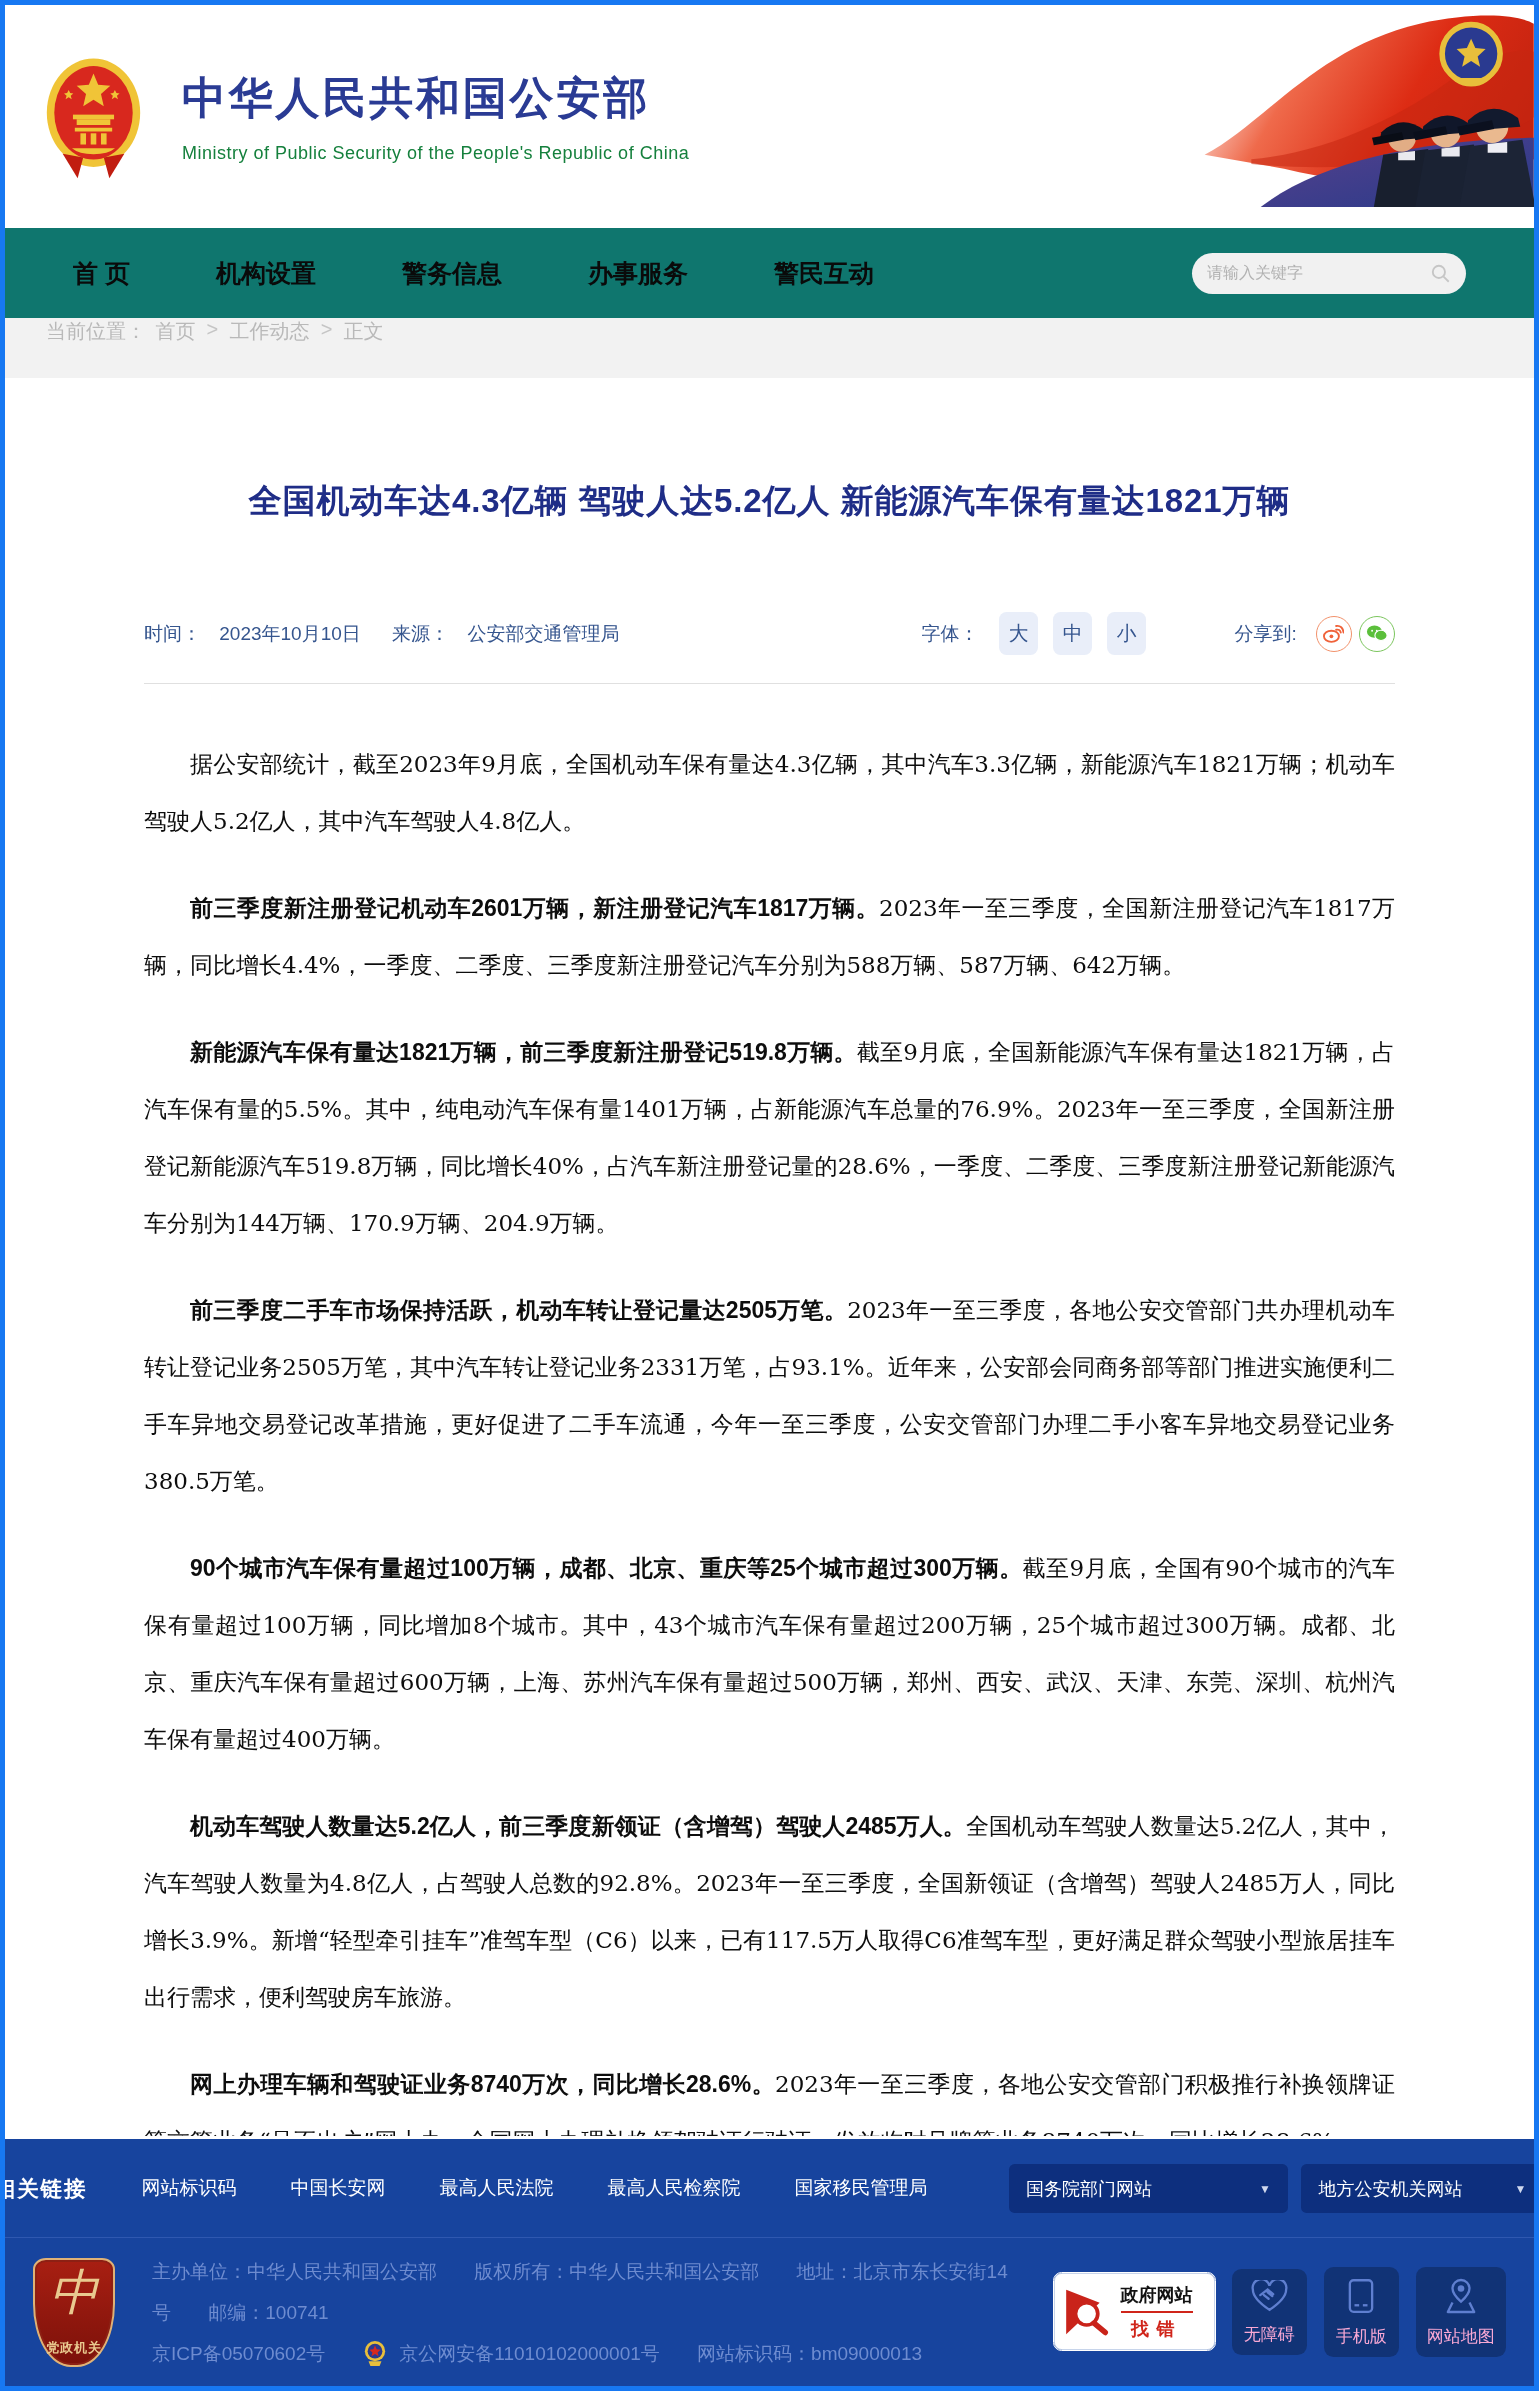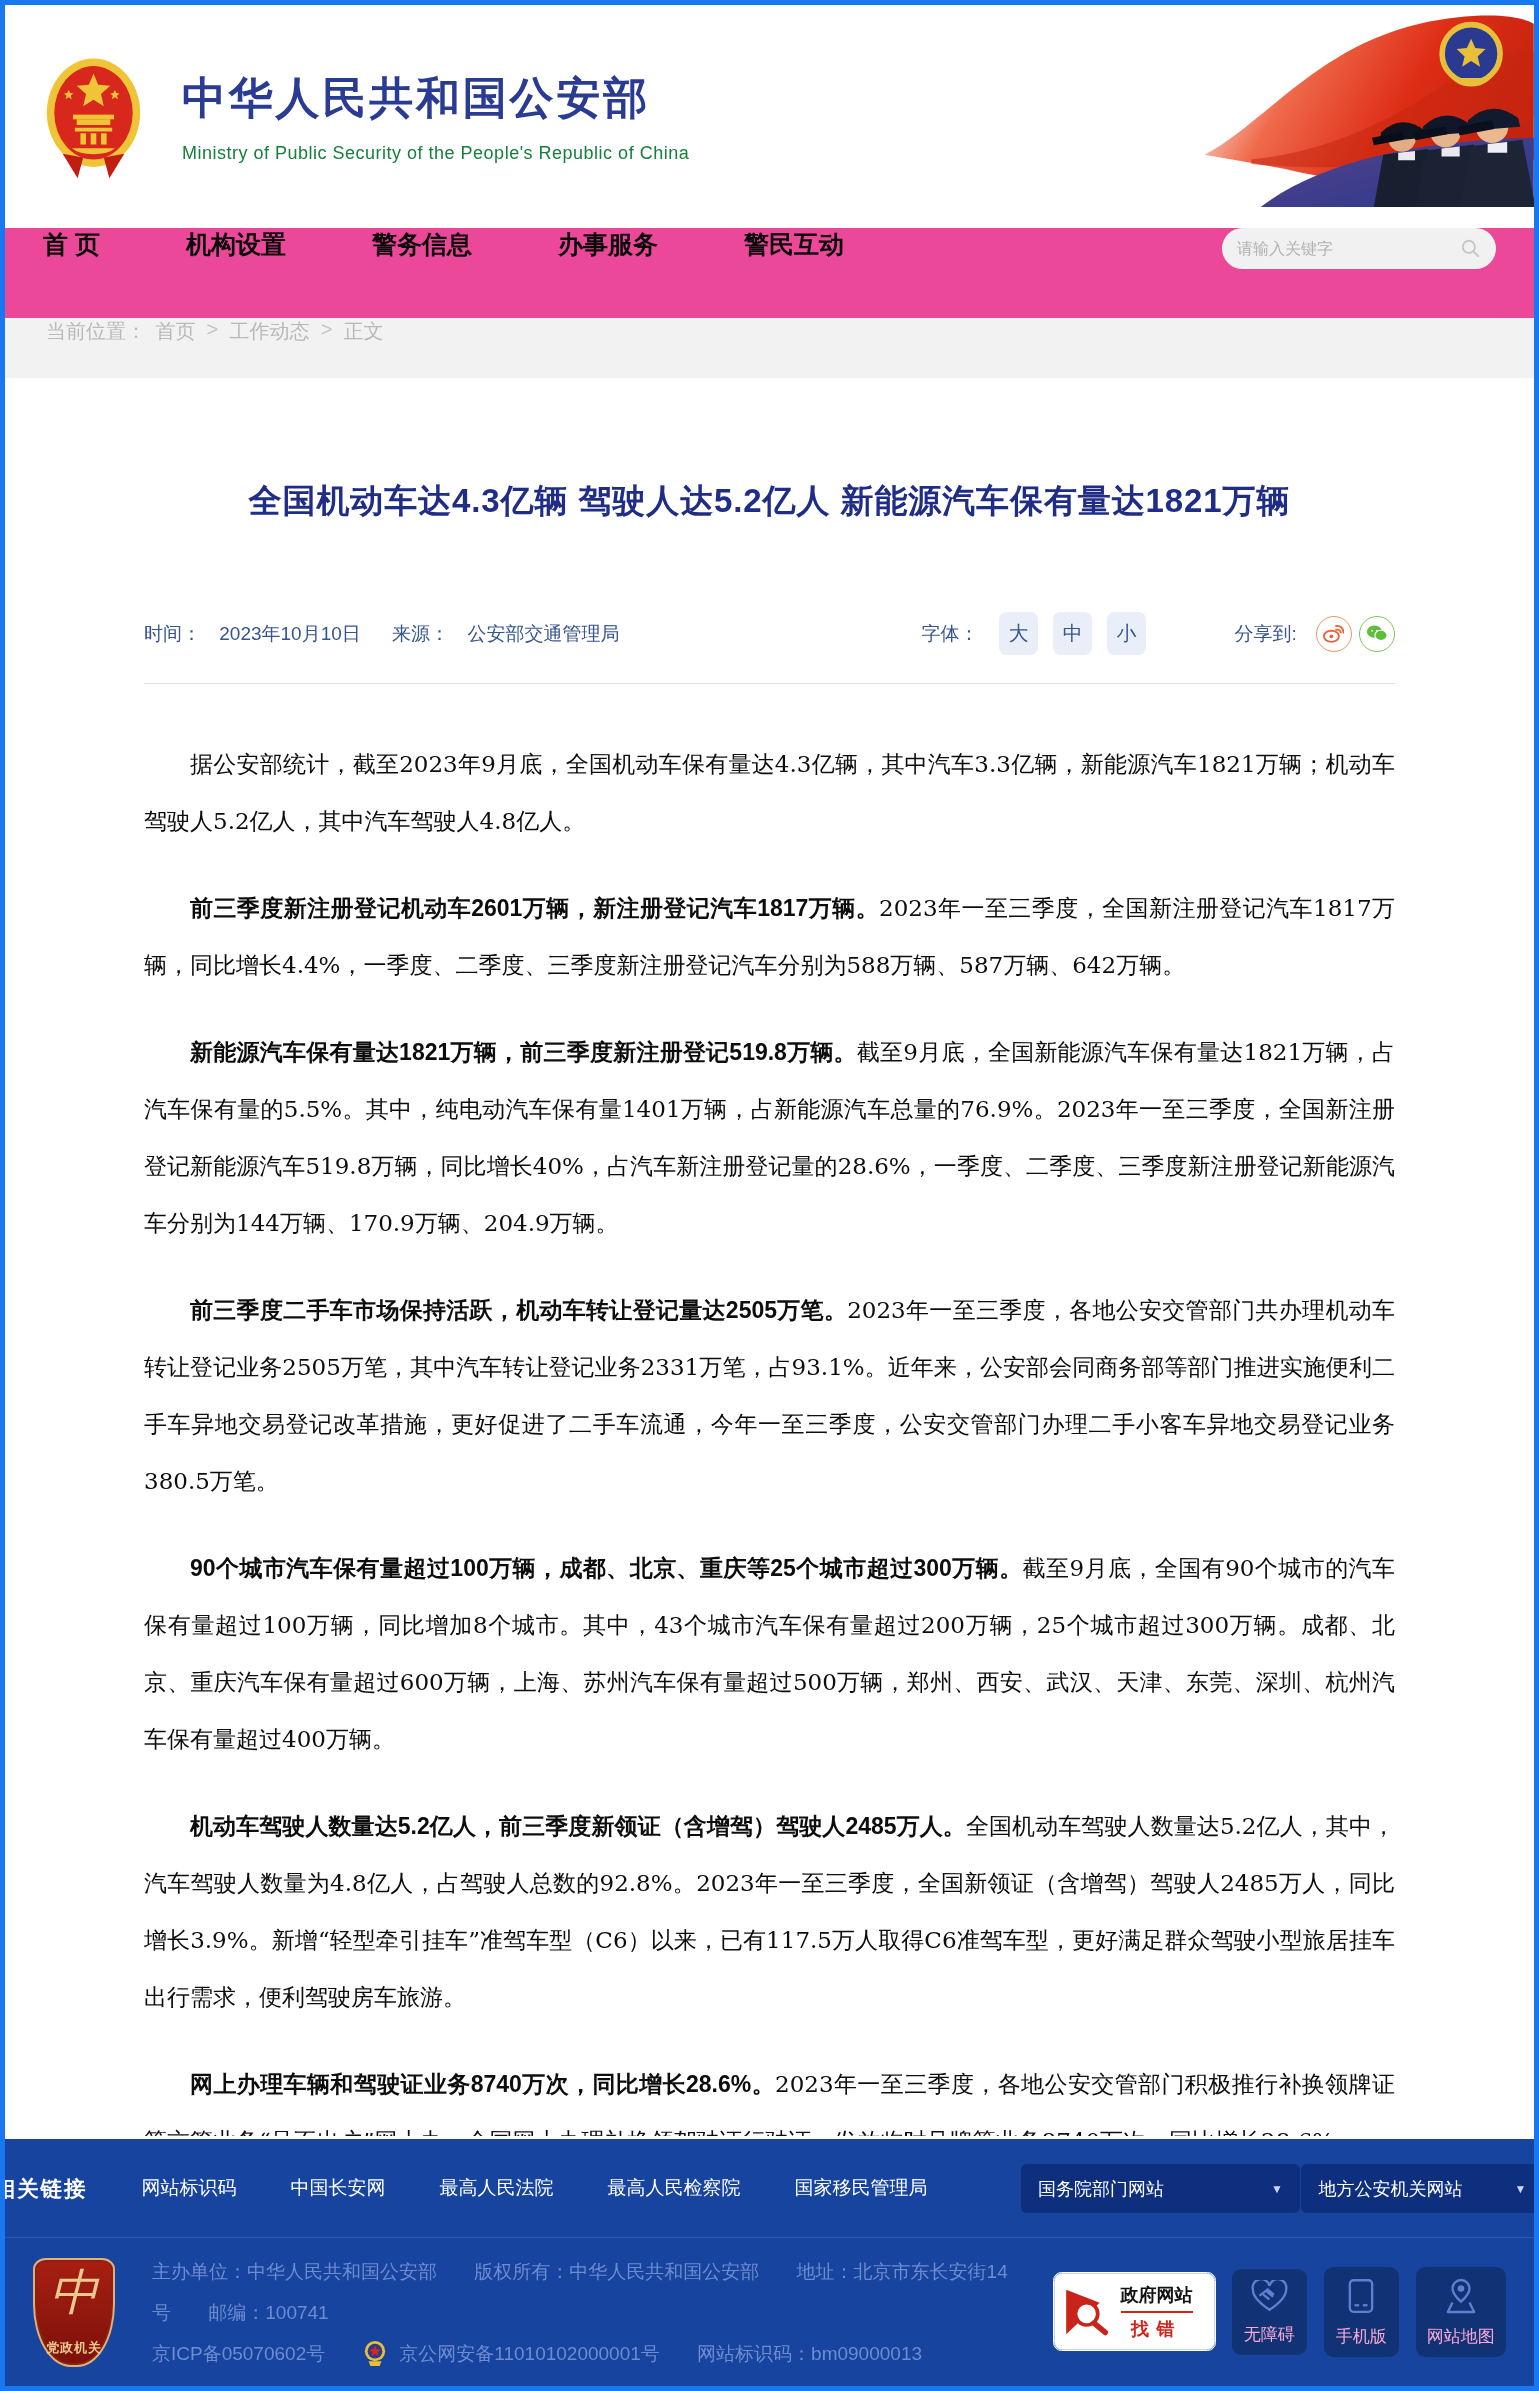--- a/index.html
+++ b/index.html
@@ -9,21 +9,21 @@
 
   
   .site-header { height:223px; position:relative; display:flex; align-items:center; padding-left:39px; background:#fff; }
   .logo-emblem { width:99px; height:127px; flex:0 0 auto; margin-right:39px; }
   .site-titles { position:relative; z-index:2; }
   .site-title { font-size:44px; font-weight:bold; color:#2a3b94; letter-spacing:2.8px; }
   .site-sub { font-size:18px; color:#15803d; margin-top:15px; letter-spacing:0.5px; }
   .header-banner { position:absolute; right:0; top:0; width:339px; height:202px; }
 
   
-  .main-nav { height:90px; display:flex; padding:0 38px; background:#ec4899; }
+  .main-nav { height:90px; display:flex; align-items:center; padding:0 68px; background:#0f766e; }
   .nav-item { font-size:25px; font-weight:bold; color:#0a0a0a; text-decoration:none; margin-right:86px; cursor:pointer; }
   .nav-search { margin-left:auto; width:274px; height:41px; background:#f1f1f1; border-radius:20.6px; display:flex; align-items:center; padding:0 15px; }
   .nav-search input { flex:1; border:none; outline:none; background:transparent; font-size:16px; color:#666; font-family:"Liberation Sans",sans-serif; }
   .nav-search input::placeholder { color:#b2b2b2; }
   .search-glyph { flex:0 0 auto; }
 
   
   .breadcrumb { height:60px; background:#f2f2f2; display:flex; align-items:flex-start; padding:0 41px; font-size:20px; color:#b9b9b9; }
   .breadcrumb a { color:#b9b9b9; text-decoration:none; cursor:pointer; }
   .crumb-sep { margin:0 11.2px; color:#c5c5c5; }
@@ -51,21 +51,21 @@
   .btn-row { text-align:center; margin-top:58px; }
   .action-btn { display:inline-block; margin:0 21.5px; padding:12px 31px; background:#e8eef9; color:#3c5d9c; font-size:21.5px; border:none; border-radius:6.6px; cursor:pointer; font-family:"Liberation Sans",sans-serif; }
 
   
   .site-footer { background:#17449e; color:#fff; margin-top:auto; }
   .f-links { height:99px; display:flex; align-items:center; position:relative; padding-left:0; border-bottom:0.9px solid #2f58b0; }
   .f-links-title { font-size:21.5px; font-weight:bold; margin-left:-11.2px; letter-spacing:1.9px; white-space:nowrap; }
   .f-link { color:#fff; font-size:19px; text-decoration:none; margin-left:54px; cursor:pointer; white-space:nowrap; }
   .f-select { position:absolute; height:49px; background:#0d2f7e; border-radius:5.6px; display:flex; align-items:center; padding:0 17px; font-size:18px; cursor:pointer; }
   .f-select .chev { margin-left:auto; font-size:12px; color:#cfd8ee; padding-left:19px; }
-  .f-select-1 { width:279px; right:234px; top:25px; }
+  .f-select-1 { width:279px; right:246px; top:25px; }
   .f-select-2 { width:242px; right:-9.4px; top:25px; }
 
   .f-bottom { height:148px; display:flex; align-items:center; padding:0 28px; }
   .shield-badge { width:82px; height:109px; background:linear-gradient(#a81f12,#7c110a); border:2.8px solid #dfb276; border-radius:13px 13px 46% 46% / 11.2px 11.2px 58% 58%; position:relative; flex:0 0 auto; box-shadow:inset 0 0 0 1.9px #8d2014; }
   .shield-mark { position:absolute; top:5.6px; left:0; right:0; text-align:center; font-size:49px; color:#e9c98f; font-family:"DejaVu Serif",serif; font-style:italic; line-height:56px; }
   .shield-text { position:absolute; bottom:7.5px; left:0; right:0; text-align:center; font-size:13px; font-weight:bold; color:#e9c98f; letter-spacing:0.9px; }
   .f-info { margin-left:37px; font-size:19px; color:#6e8cd0; line-height:41px; }
   .f-info span { margin-right:32px; }
   .f-info .mini-badge { display:inline-block; width:24px; height:28px; vertical-align:-7.5px; margin:0 7.5px 0 0; }
   .f-tools { margin-left:auto; display:flex; align-items:center; }

